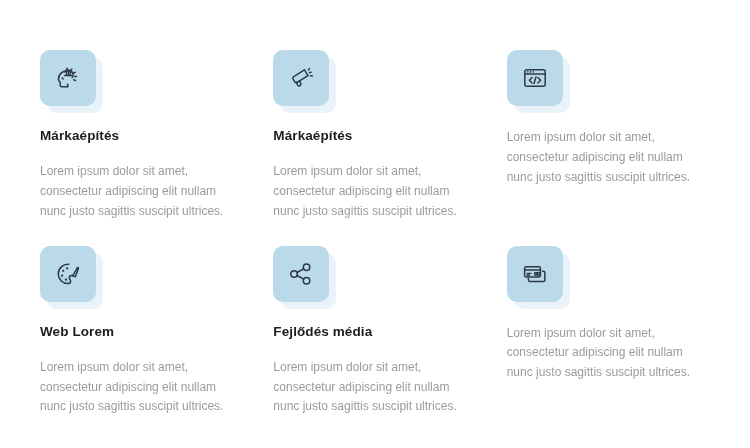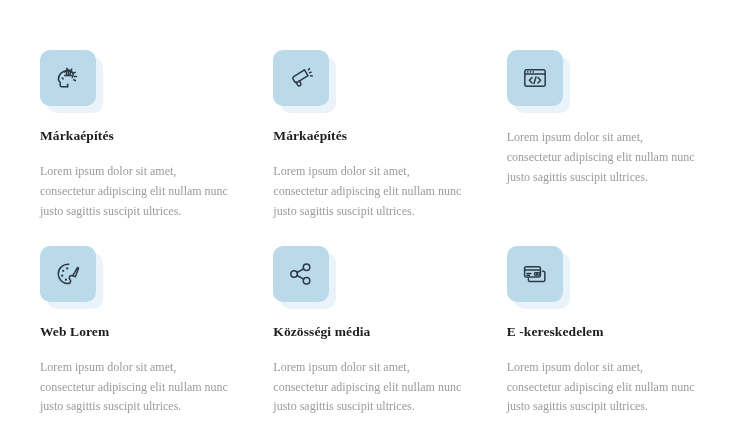--- a/index.html
+++ b/index.html
@@ -13,21 +13,20 @@
     font-family: "Liberation Sans", sans-serif;
     overflow: hidden;
   }
 
   .features-section {
     width: 750px;
     height: 389px;
     box-sizing: border-box;
     padding: 50px 40px 0 40px;
     background: #ffffff;
-    font-family: Liberation Serif, serif;
   }
 
   .features-grid {
     display: grid;
     grid-template-columns: repeat(3, 1fr);
     column-gap: 30px;
     row-gap: 24px;
   }
 
   .feature-card {
@@ -192,37 +191,36 @@
         <div class="icon-tile">
           <svg viewBox="0 0 24 24" aria-hidden="true">
             <circle cx="17.1" cy="5.8" r="3"></circle>
             <circle cx="5.6" cy="12" r="3"></circle>
             <circle cx="17.1" cy="18.2" r="3"></circle>
             <path d="M8.3 10.6l6.2-3.4"></path>
             <path d="M8.3 13.4l6.2 3.4"></path>
           </svg>
         </div>
       </div>
-      <h3 class="feature-title">Közösségi média</h3>
+      <h3 class="feature-title">Fejlődés média</h3>
       <p class="feature-desc">Lorem ipsum dolor sit amet, consectetur adipiscing elit nullam nunc justo sagittis suscipit ultrices.</p>
     </div>
 
     <div class="feature-card">
       <div class="icon-tile-wrap">
         <div class="icon-tile-shadow"></div>
         <div class="icon-tile">
           <svg viewBox="0 0 24 24" aria-hidden="true">
             <rect x="2.4" y="5.2" width="14.6" height="9.6" rx="1.5"></rect>
             <path d="M2.4 8.3h14.6"></path>
             <path d="M4.6 11.6h3.6"></path>
             <path d="M4.6 13.1h2.2"></path>
             <path d="M5.9 16.2v1.3c0 .8.7 1.5 1.5 1.5h12.2c.8 0 1.5-.7 1.5-1.5v-6.6c0-.8-.7-1.5-1.5-1.5h-.6"></path>
             <circle cx="12.8" cy="11.9" r="1.25"></circle>
             <circle cx="15.1" cy="11.9" r="1.25"></circle>
           </svg>
         </div>
       </div>
-      <h3 class="feature-title">E -kereskedelem</h3>
       <p class="feature-desc">Lorem ipsum dolor sit amet, consectetur adipiscing elit nullam nunc justo sagittis suscipit ultrices.</p>
     </div>
 
   </div>
 </div>
 
 </body></html>

